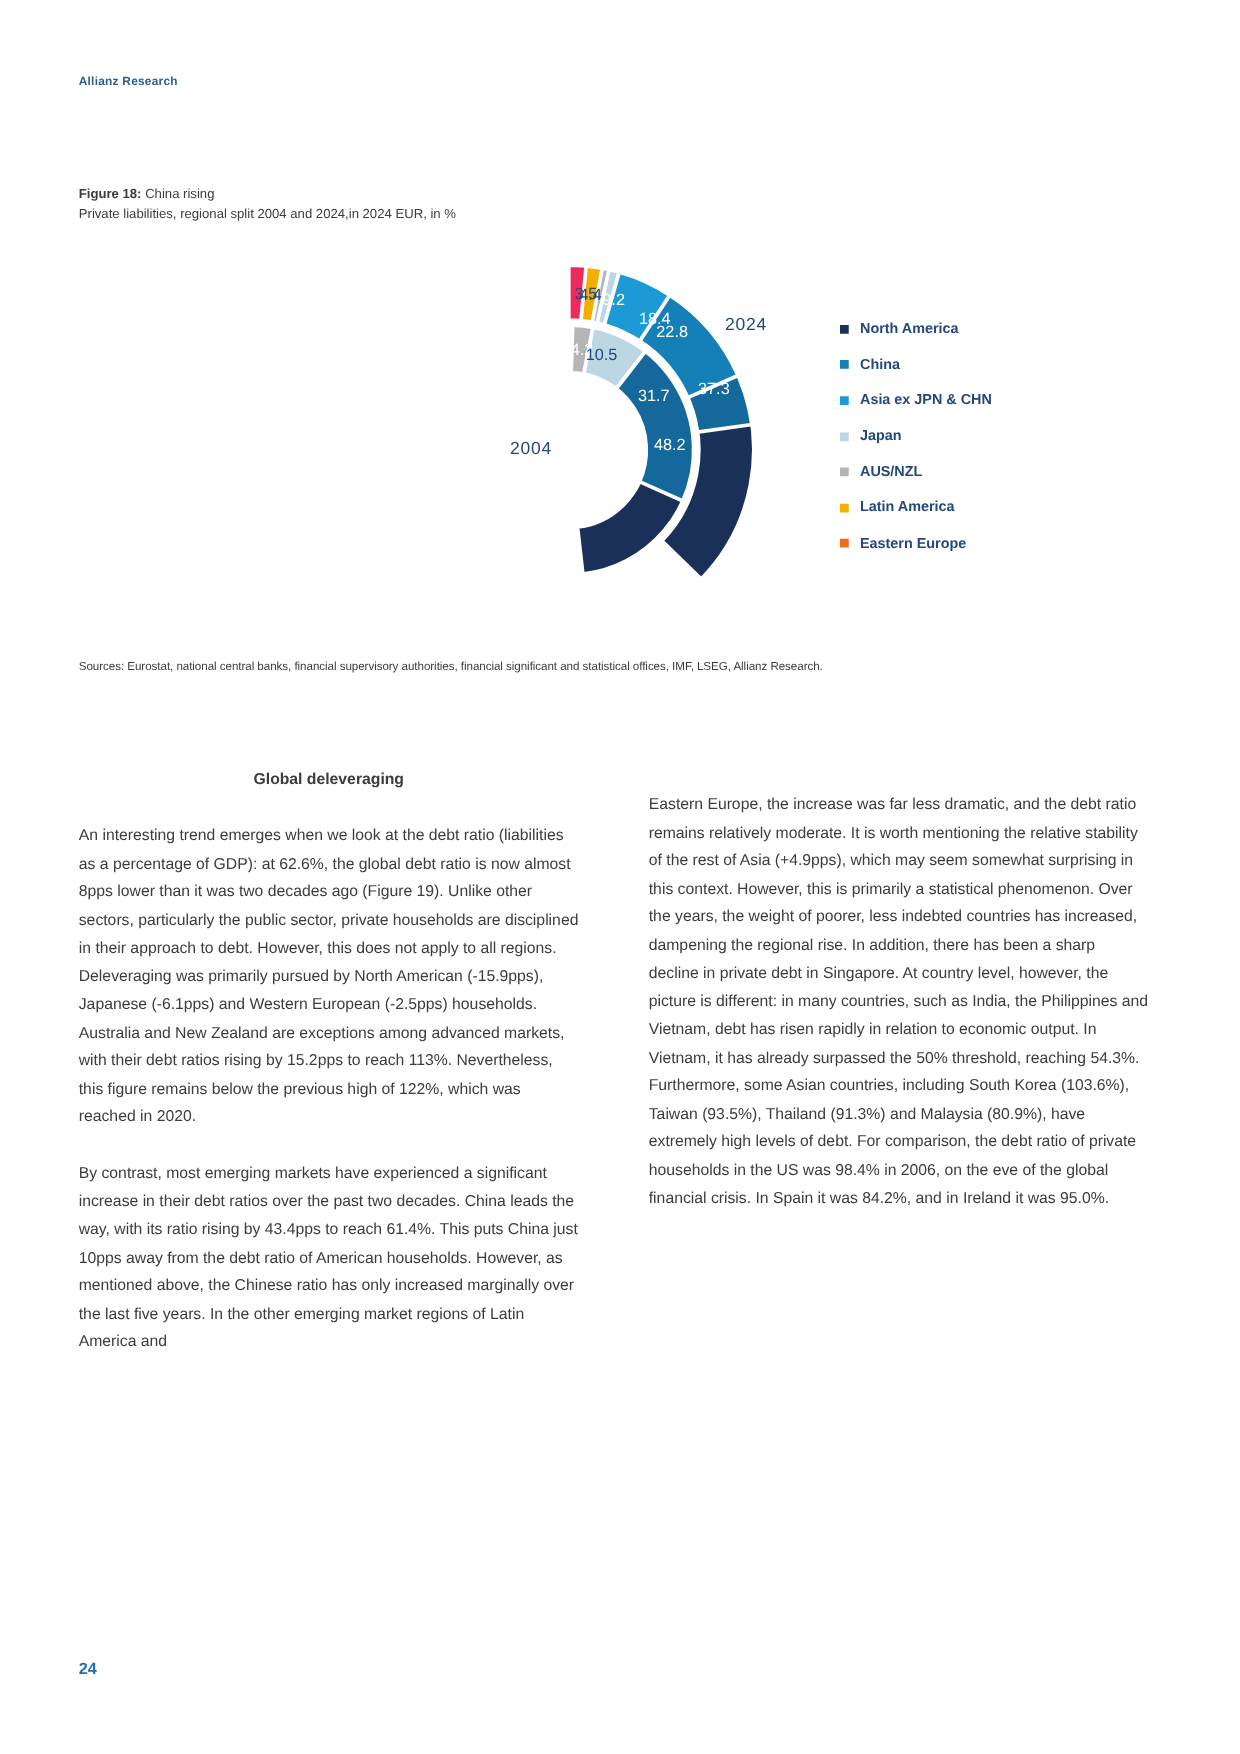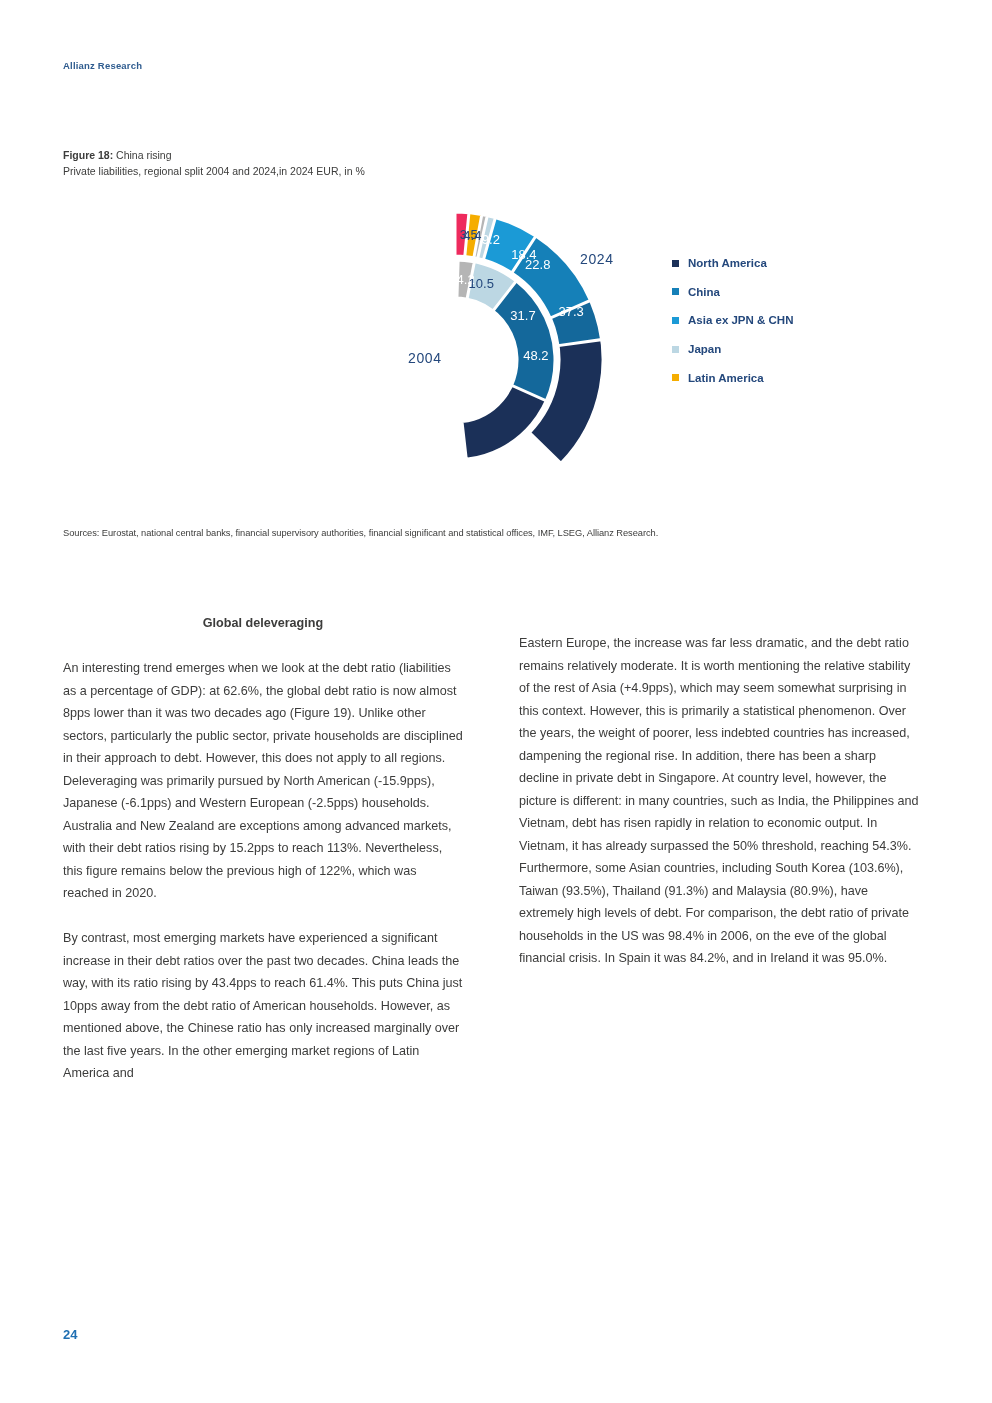--- a/index.html
+++ b/index.html
@@ -216,22 +216,30 @@
         </div>
         <div class="legend-item">
           <span class="legend-swatch" style="background: rgb(27, 154, 214);"></span>
           <span class="legend-label">Asia ex JPN &amp; CHN</span>
         </div>
         <div class="legend-item">
           <span class="legend-swatch" style="background: rgb(188, 215, 227);"></span>
           <span class="legend-label">Japan</span>
         </div>
         <div class="legend-item">
+          <span class="legend-swatch" style="background: rgb(181, 181, 181);"></span>
+          <span class="legend-label">AUS/NZL</span>
+        </div>
+        <div class="legend-item">
           <span class="legend-swatch" style="background: rgb(245, 173, 0);"></span>
           <span class="legend-label">Latin America</span>
+        </div>
+        <div class="legend-item">
+          <span class="legend-swatch" style="background: rgb(232, 112, 26);"></span>
+          <span class="legend-label">Eastern Europe</span>
         </div>
       </div>
   </div>
 
   <div class="sources">Sources: Eurostat, national central banks, financial supervisory authorities, financial significant and statistical offices, IMF, LSEG, Allianz Research.</div>
 
   <div class="body-col col-left">
     <p class="body-head">Global deleveraging</p>
     <p>An interesting trend emerges when we look at the debt ratio (liabilities as a percentage of GDP): at 62.6%, the global debt ratio is now almost 8pps lower than it was two decades ago (Figure 19). Unlike other sectors, particularly the public sector, private households are disciplined in their approach to debt. However, this does not apply to all regions. Deleveraging was primarily pursued by North American (-15.9pps), Japanese (-6.1pps) and Western European (-2.5pps) households. Australia and New Zealand are exceptions among advanced markets, with their debt ratios rising by 15.2pps to reach 113%. Nevertheless, this figure remains below the previous high of 122%, which was reached in 2020.</p>
     <p>By contrast, most emerging markets have experienced a significant increase in their debt ratios over the past two decades. China leads the way, with its ratio rising by 43.4pps to reach 61.4%. This puts China just 10pps away from the debt ratio of American households. However, as mentioned above, the Chinese ratio has only increased marginally over the last five years. In the other emerging market regions of Latin America and</p>

